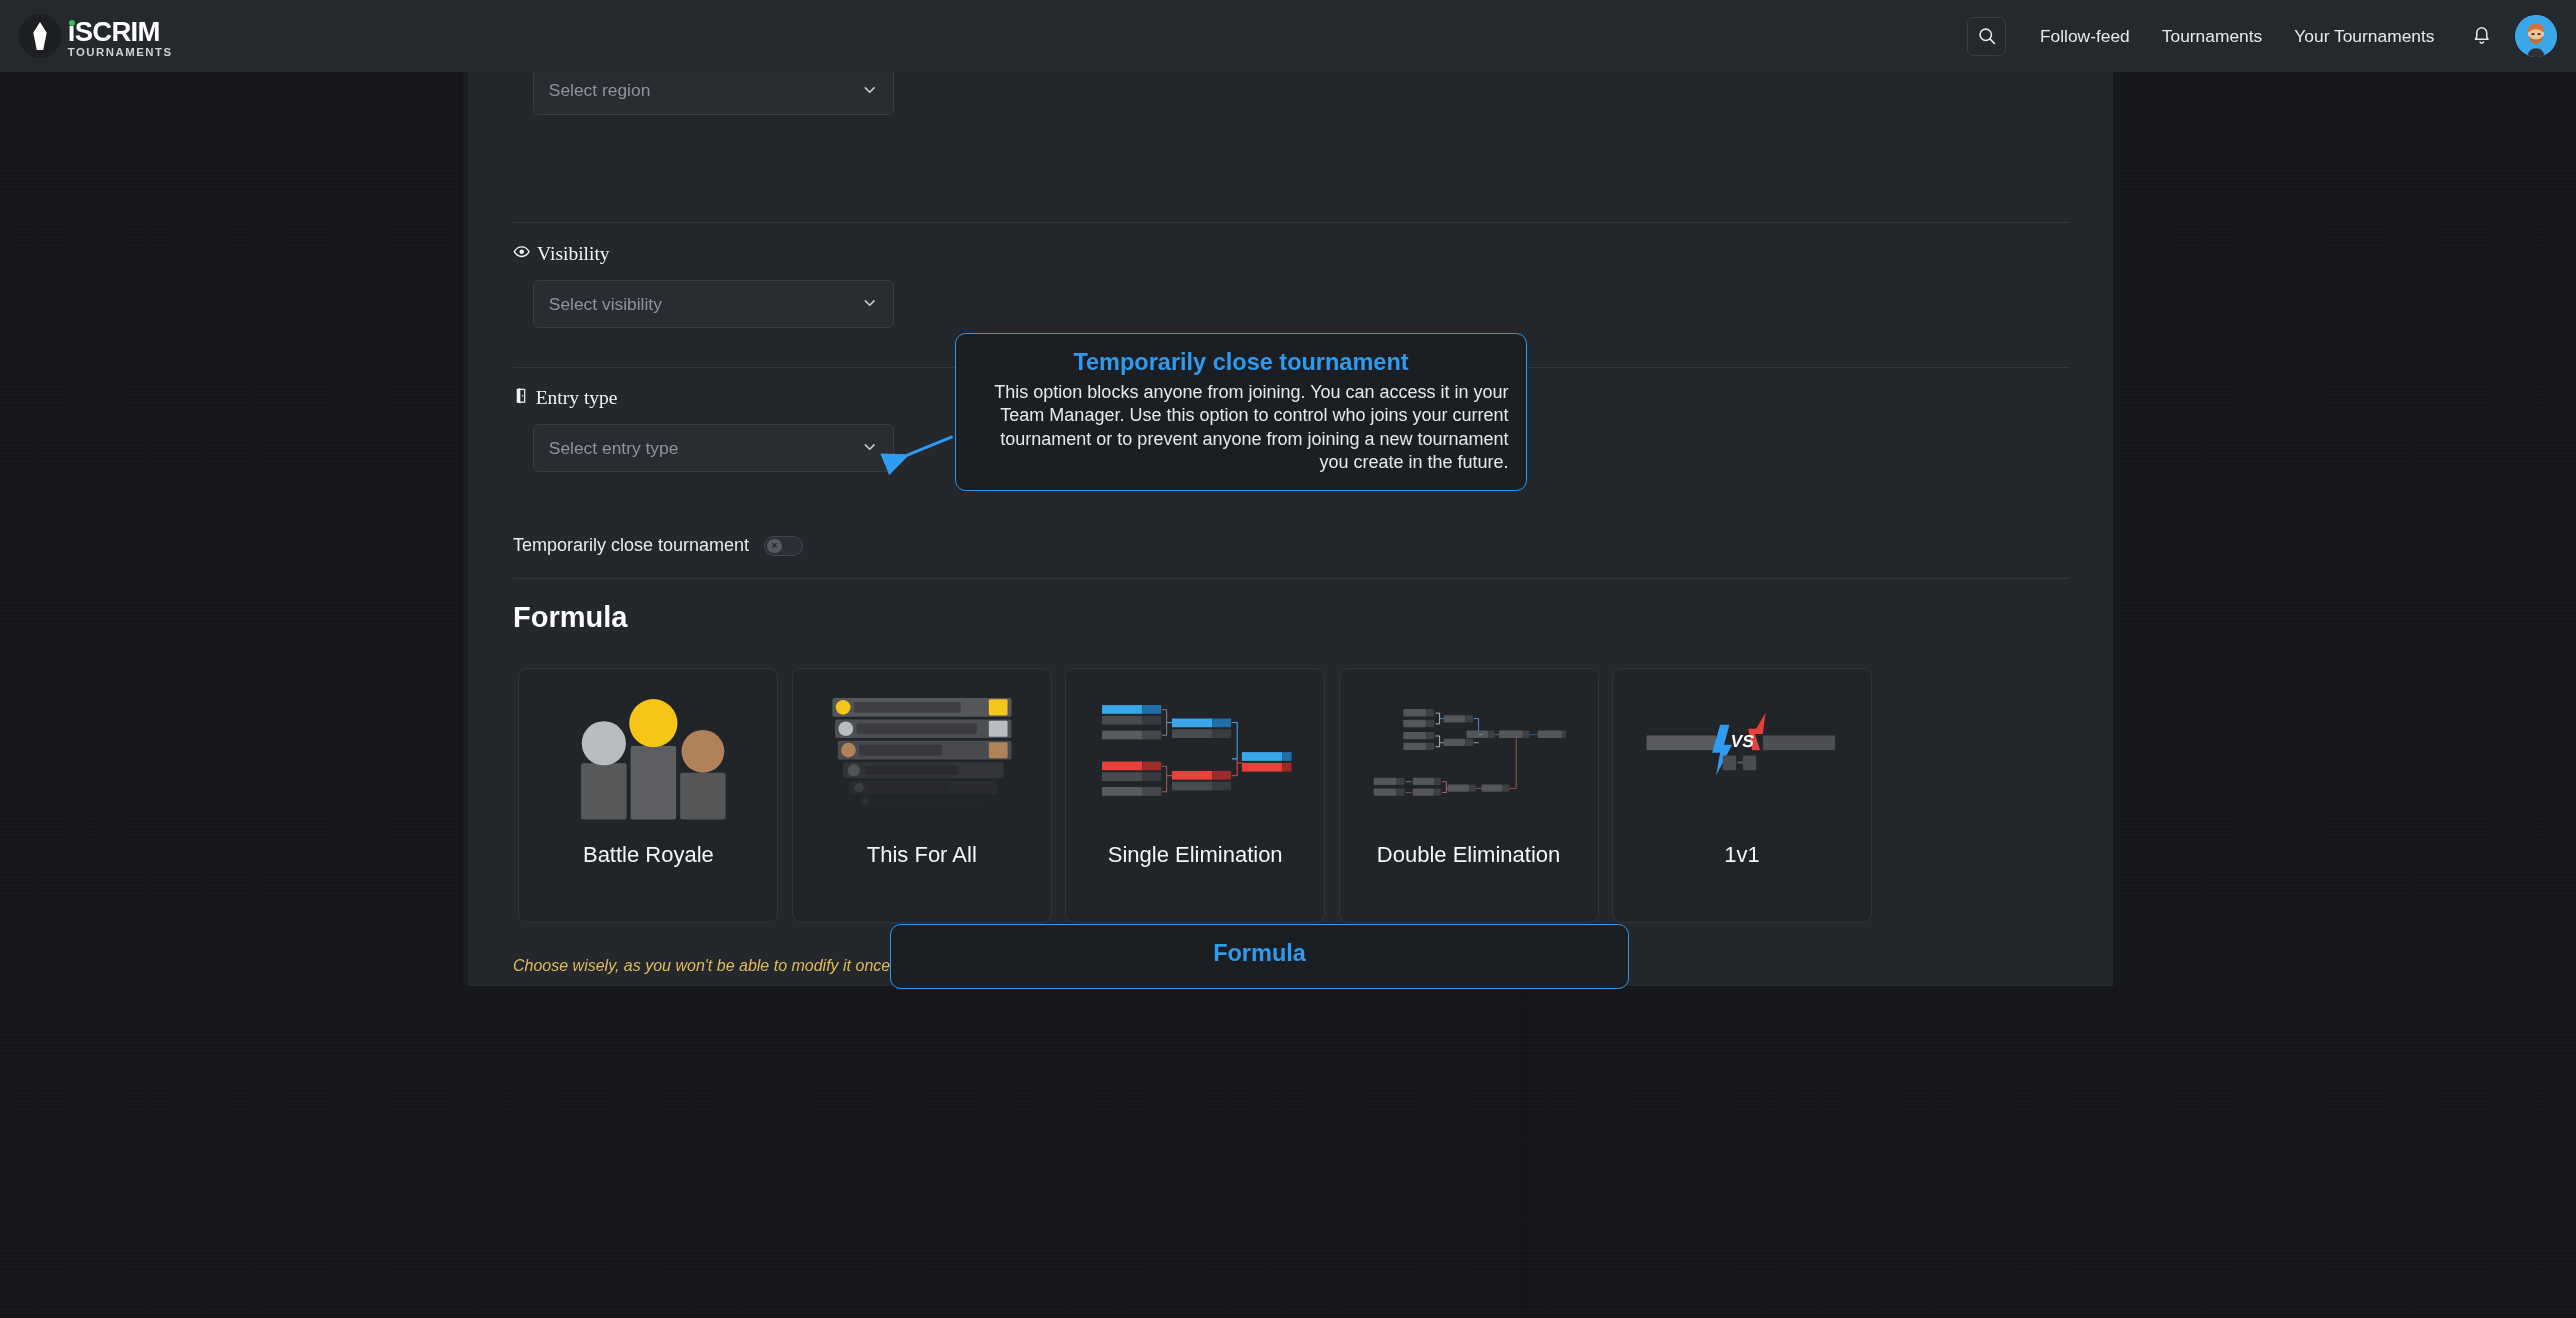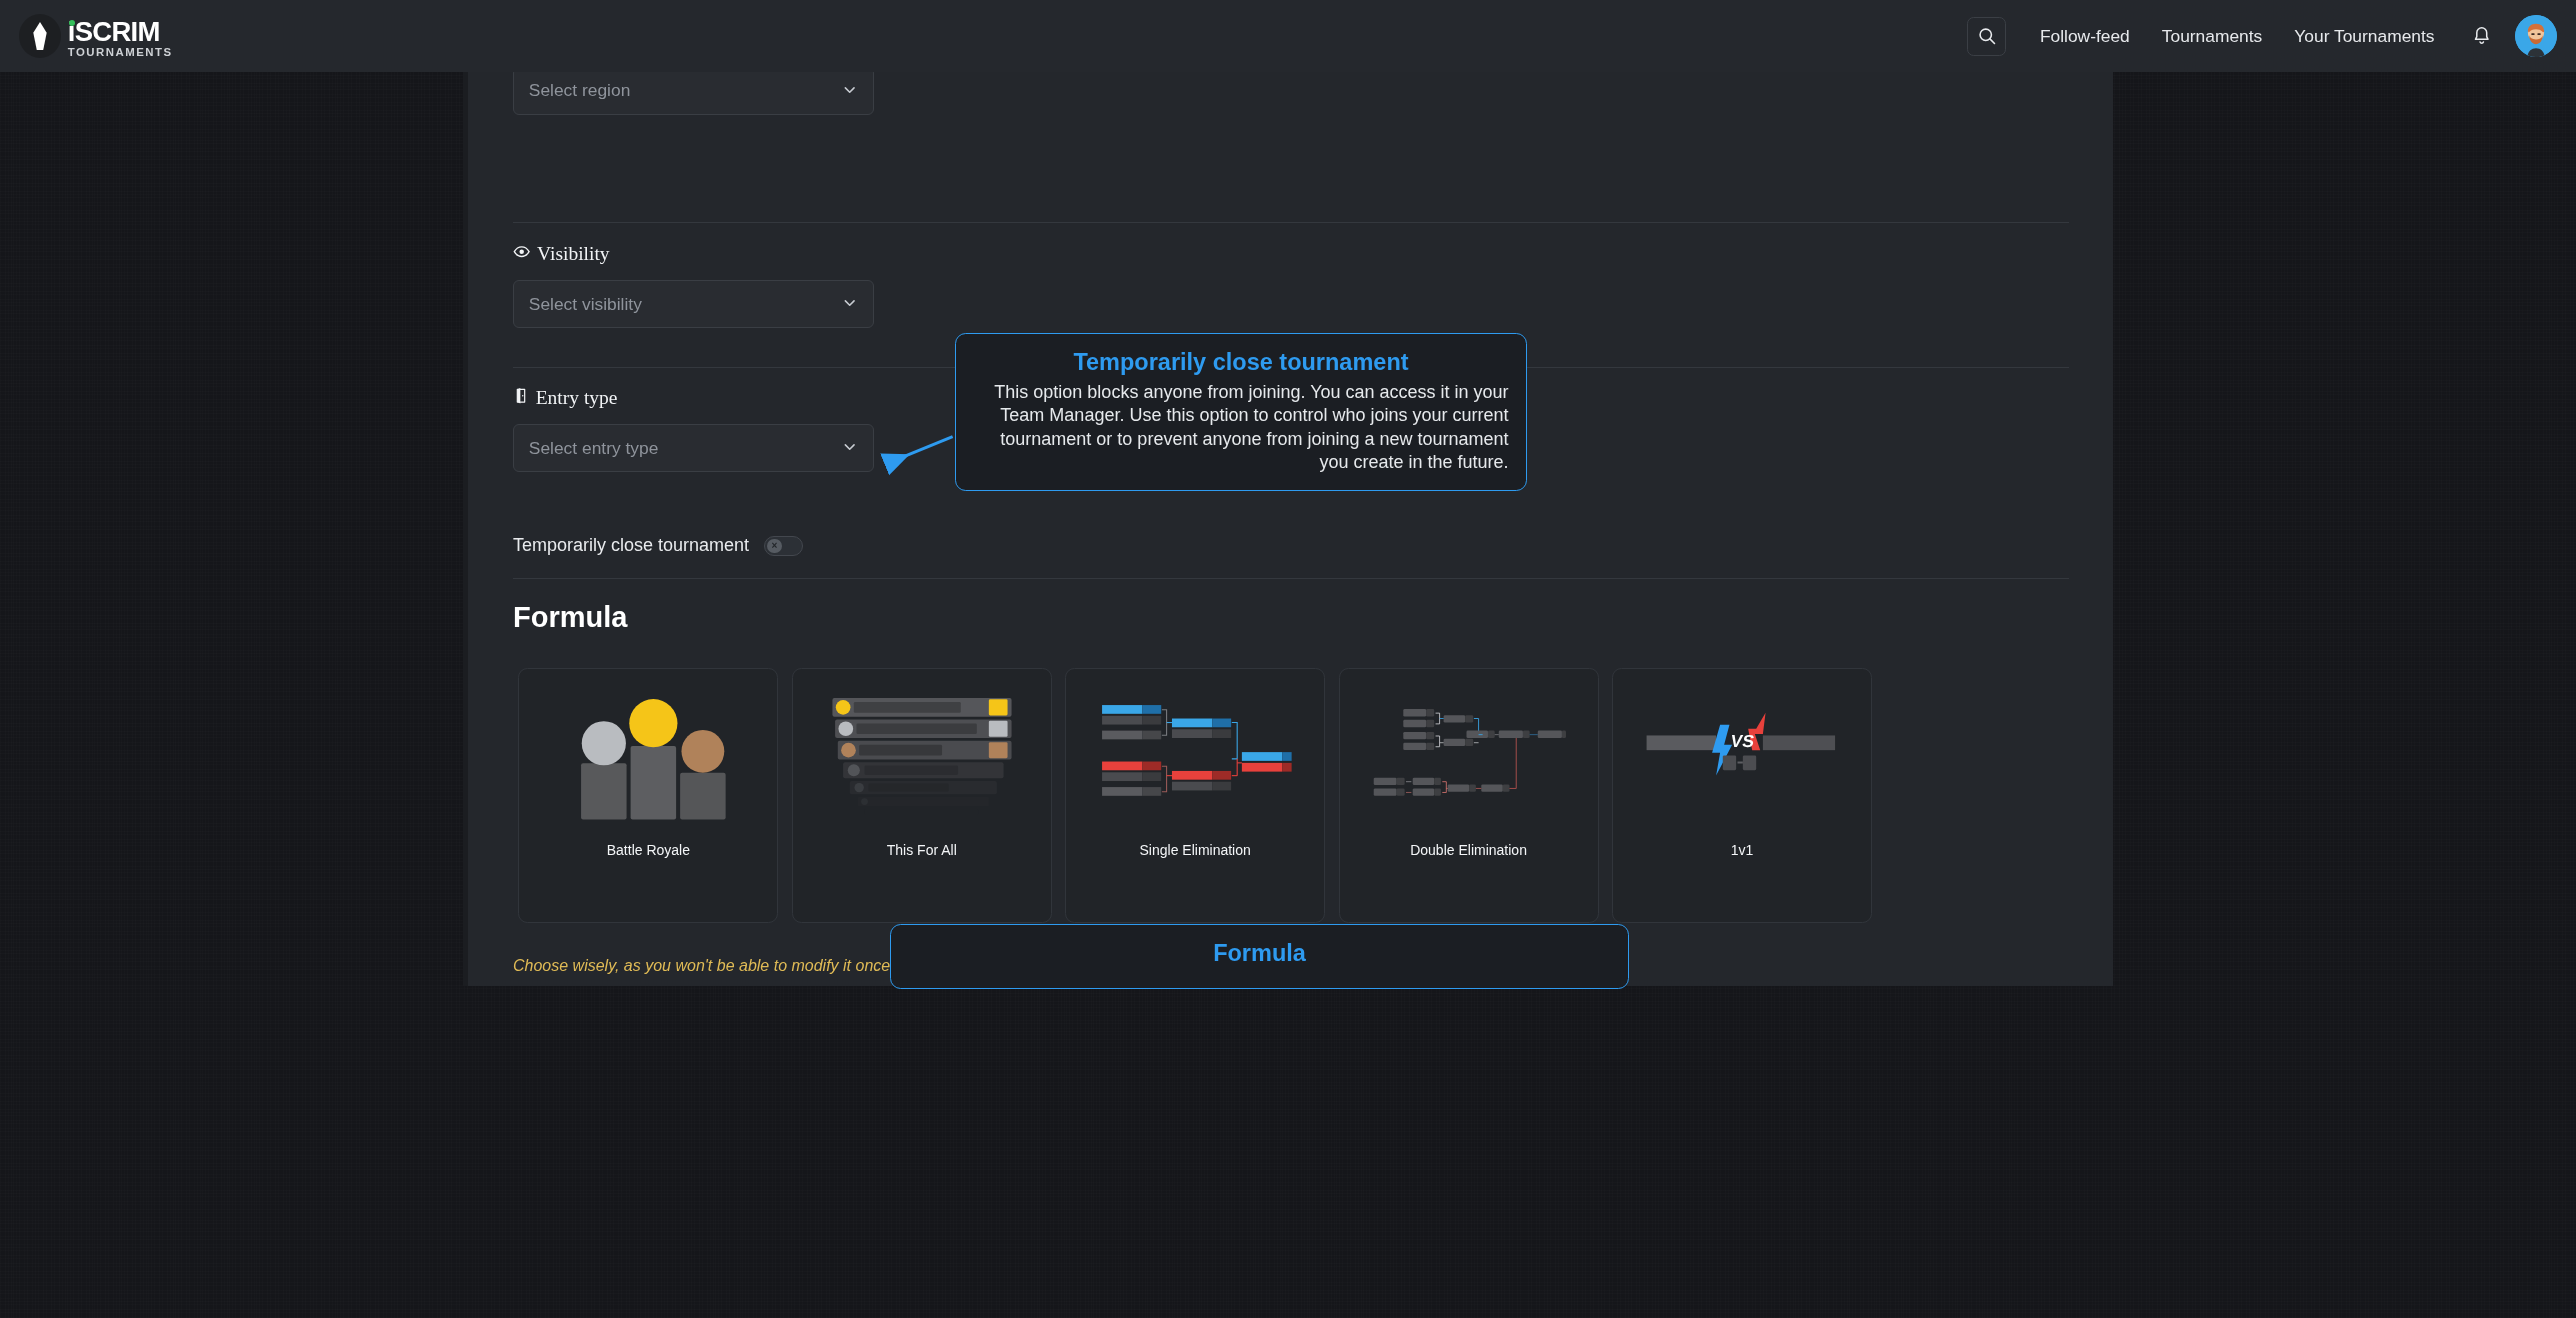--- a/index.html
+++ b/index.html
@@ -101,20 +101,21 @@
   }
 
   .select-field {
     width: 361px; height: 48px;
     background: #292c31;
     border: 1px solid #3a3e44;
     border-radius: 6px;
     display: flex; align-items: center;
     padding: 0 14.8px;
     cursor: pointer;
+    margin-left: 20px;
   }
   .select-field .ph { color: #8f949c; font-size: 17.4px; }
   .select-field .chev { margin-left: auto; }
 
   .field-label {
     display: flex; align-items: center; gap: 6.7px;
     color: #f2f4f6; font-size: 19.5px; margin-bottom: 14.8px; font-family: Liberation Serif, serif;
   }
 
   .divider {
@@ -156,21 +157,21 @@
     align-items: center;
     cursor: pointer;
     padding-top: 8px;
   }
   .card-art {
     width: 228px; height: 161px;
     display: flex; align-items: center; justify-content: center;
     position: relative;
   }
   .card-label {
-    color: #f4f6f8; font-size: 14px; text-align: center;
+    color: #f4f6f8; font-size: 22px; text-align: center;
     line-height: 1.22; margin-top: 4px; padding: 0 6.7px;
   }
 
   .warn-text {
     color: #e0bb56; font-size: 16px; font-style: italic;
   }
 
   
   .tip {
     position: absolute;

